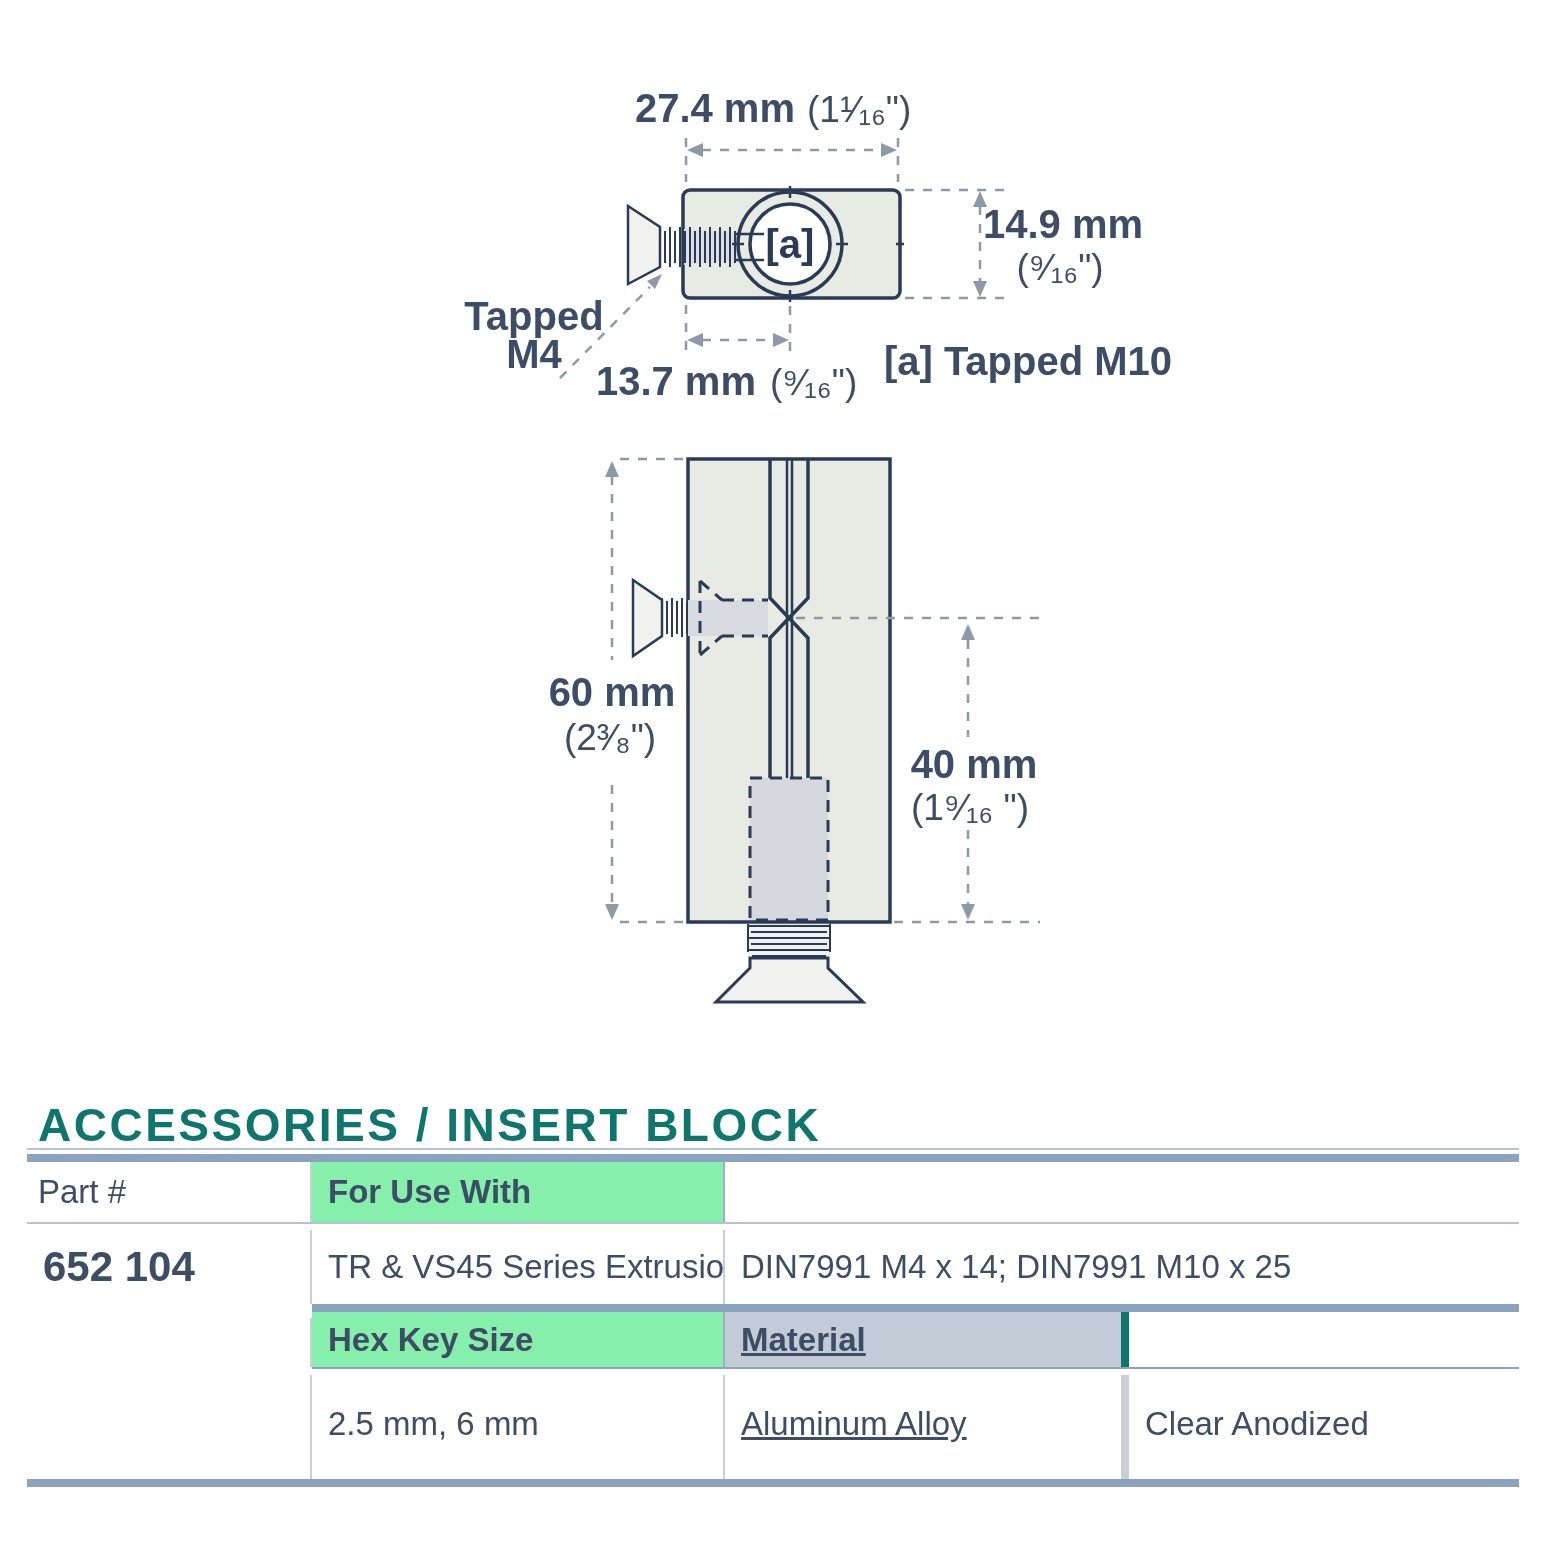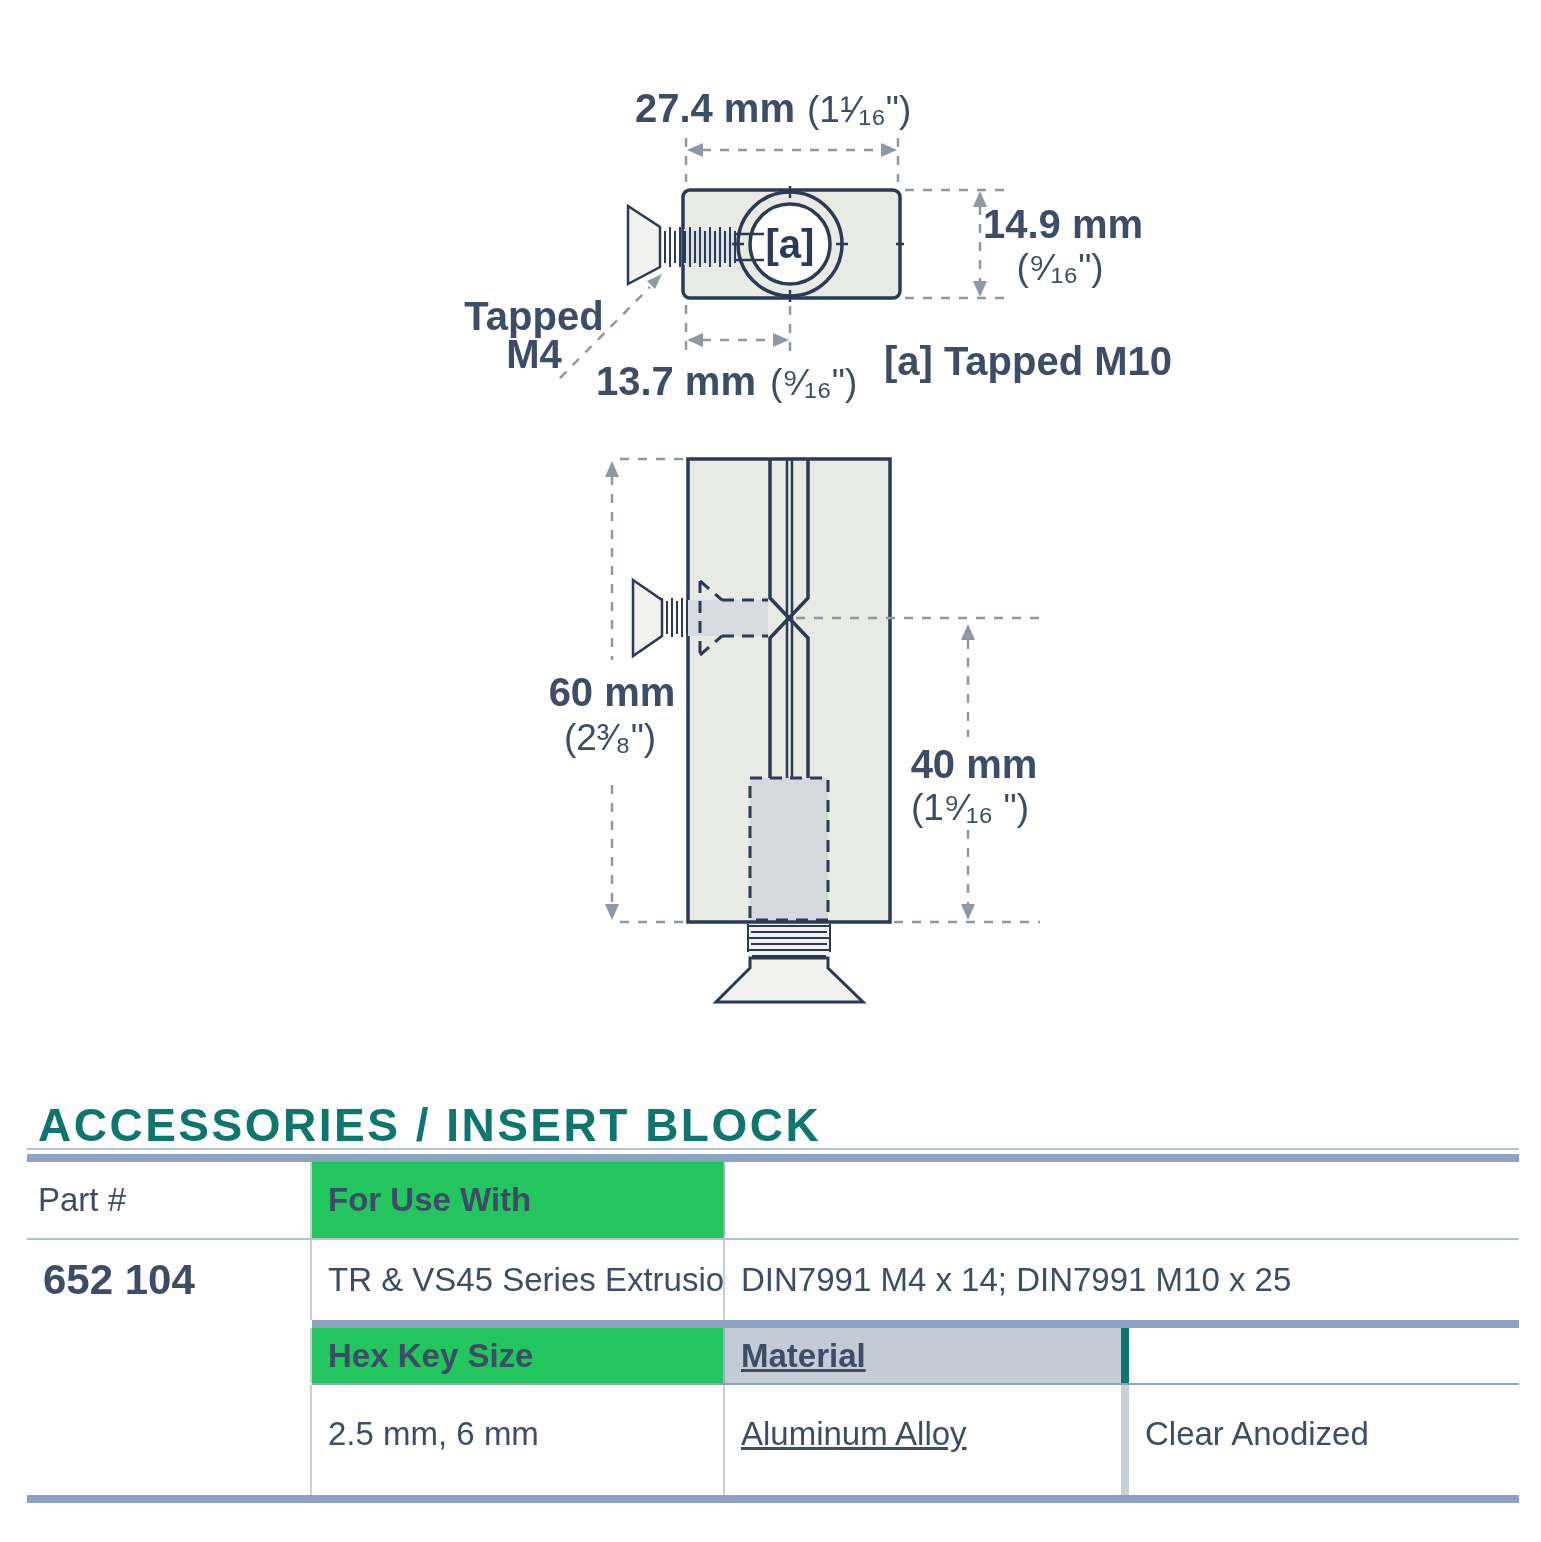--- a/index.html
+++ b/index.html
@@ -18,24 +18,24 @@
   .bar.inset{margin-left:285px;}
   .thinline{height:2px;background:#b6c2d1;}
   .thinline.inset{margin-left:285px;background:#8ba3bf;}
   .trow{display:flex;}
   .cell{box-sizing:border-box;padding-left:16px;display:flex;align-items:center;
         font-size:33px;white-space:nowrap;overflow:hidden;}
   .c1{width:285px;border-right:2px solid #c9cfd7;}
   .c2{width:413px;border-right:2px solid #9cafc4;}
   .c3{flex:1;}
   .c3m{width:404px;border-right:8px solid #0f766e;text-decoration:underline;}
-  .hdr{background:#22c55e;font-weight:700;}
+  .hdr{background:#86efac;font-weight:700;}
   .hdr-gray{background:#c2cbd6;font-weight:700;}
-  .val{background:#ffffff;font-weight:400;border-right-color:#c9cfd7;}
-  .r1{height:76px;}
+  .val{background:#ffffff;font-weight:400;border-right-color:#c9cfd7;margin-top:6px;}
+  .r1{height:60px;}
   .r2{height:80px;}
   .r3{height:55px;}
   .r4{height:110px;}
   .r4 .cell{align-items:flex-start;padding-top:30px;text-align:center;}
   .partnum{font-size:42px;font-weight:700;}
   .part-hdr{font-weight:400;padding-left:11px;}
 </style>
 </head>
 <body>
 <div class="page">

